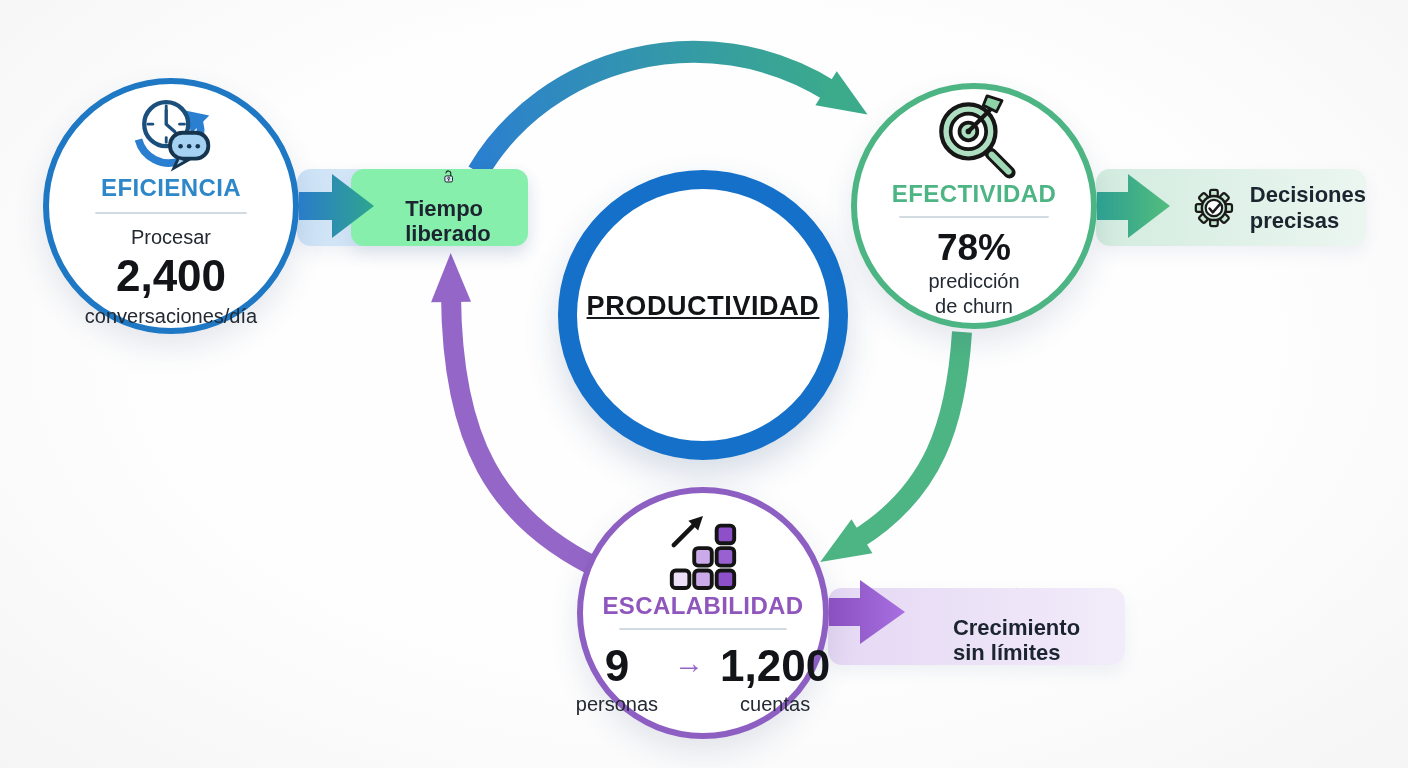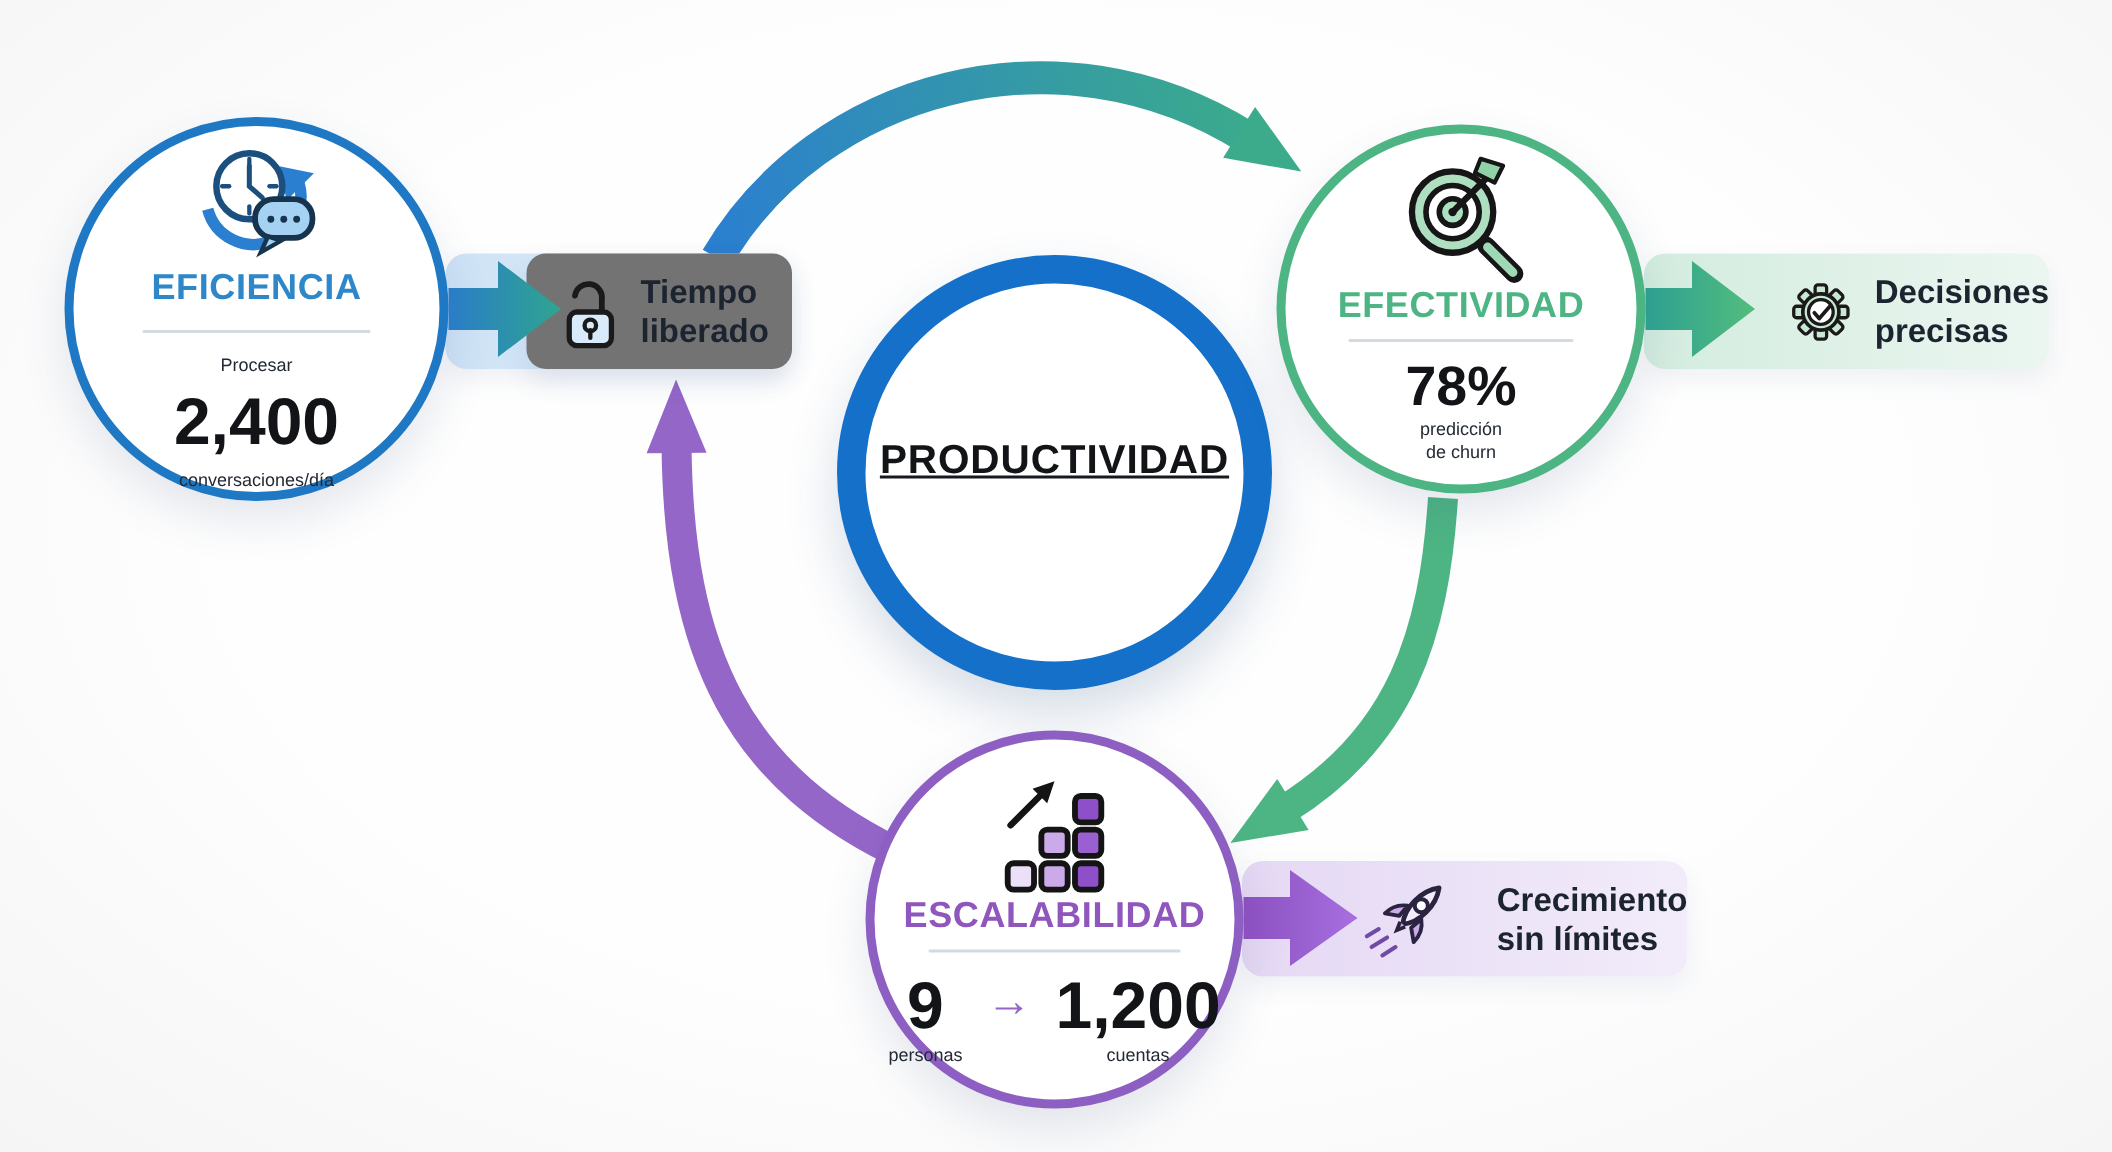--- a/index.html
+++ b/index.html
@@ -30,37 +30,37 @@
     text-decoration:underline;
   }
   .node-title { font-size:24px; font-weight:800; letter-spacing:.4px; }
   #c-efi .node-title { color:var(--blue); }
   #c-efe .node-title { color:var(--green); }
   #c-esc .node-title { color:var(--purple); }
   .divider { height:2px; background:#d3dbe2; margin:8px 0 9px; border-radius:1px; }
   #c-efi .divider { width:152px; }
   #c-efe .divider { width:150px; }
   #c-esc .divider { width:168px; }
-  .stat-small { font-size:12px; font-weight:500; color:#232a33; line-height:1.22; }
+  .stat-small { font-size:20px; font-weight:500; color:#232a33; line-height:1.22; }
   .stat-big   { font-size:44px; font-weight:800; color:#121418; line-height:1.15; }
   #c-efe .stat-big { font-size:37px; }
   .center-title { font-size:27px; font-weight:800; letter-spacing:.6px; line-height:1.3; color:#121418; transform:translateY(-8px); }
 
   .esc-row { display:flex; align-items:flex-start; gap:16px; margin-top:2px; }
   .esc-col { display:flex; flex-direction:column; align-items:center; }
   .esc-arrow { color:var(--arc-purple); font-size:30px; font-weight:700; margin-top:5px; }
 
   
   .band { position:absolute; height:77px; border-radius:14px; z-index:2;
           display:flex; align-items:center; box-shadow:0 7px 16px rgba(70,95,135,.08); }
   #band-efi { left:297px; top:169px; width:231px; background:linear-gradient(90deg,#cde2f6,#e9f3fc); }
-  #card-efi { left:351px; top:169px; width:177px; background:#737373; border-radius:13px;
-              box-shadow:0 8px 18px rgba(50,90,150,.12); gap:13px; padding-left:17px; }
+  #card-efi { left:351px; top:169px; width:177px; background:#86efac; border-radius:13px;
+              box-shadow:0 8px 18px rgba(50,90,150,.12); gap:13px; padding-left:17px;flex-direction:column; }
   #band-efe { left:1096px; top:169px; width:270px; background:linear-gradient(90deg,#d3ecdf,#ebf6f0); gap:14px; padding-left:96px; }
-  #band-esc { left:828px; top:574px; width:297px; background:linear-gradient(90deg,#e5d8f4,#f2ecfa); gap:26px; padding-left:80px; }
+  #band-esc { left:828px; top:588px; width:297px; background:linear-gradient(90deg,#e5d8f4,#f2ecfa); gap:26px; padding-left:80px;flex-direction:column; }
   .band-label { font-size:22px; font-weight:800; color:#1c2430; line-height:1.14; }
 </style>
 </head>
 <body>
 
 <svg class="layer" width="1408" height="768" viewBox="0 0 1408 768">
   <defs>
     <linearGradient id="gArcTop" gradientUnits="userSpaceOnUse" x1="478" y1="170" x2="840" y2="95">
       <stop offset="0" stop-color="#2b7fd0"></stop>
         <stop offset="1" stop-color="#3bab8b"></stop>

